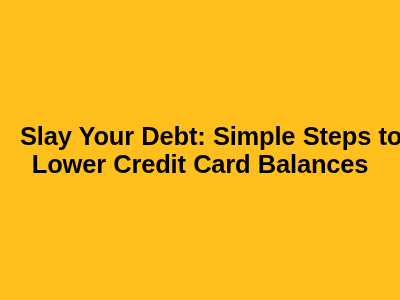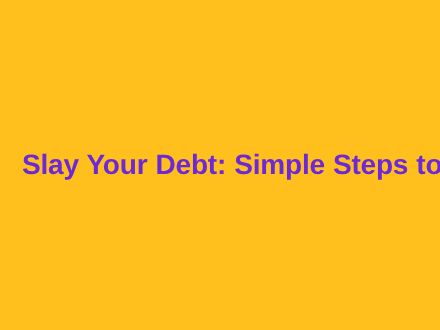--- a/index.html
+++ b/index.html
@@ -26,21 +26,21 @@
     align-items: center;
     justify-content: center;
   }
 
   #headline {
     width: 372px;
     margin: 0;
     padding: 0 6px;
     box-sizing: border-box;
     text-align: center;
-    color: #6d28d9;
+    color: #000000;
     font-family: "Liberation Sans", "DejaVu Sans", sans-serif;
     font-size: 25.5px;
     font-weight: 700;
     line-height: 28px;
     letter-spacing: -0.2px;
     word-spacing: 0.5px;
     -webkit-font-smoothing: antialiased;
   }
 
   #headline .hl-line {
@@ -48,15 +48,16 @@
     white-space: nowrap;
   }
 </style>
 </head>
 <body>
 
 <div id="card">
 
   <h1 id="headline">
     <span class="hl-line">Slay Your Debt: Simple Steps to</span>
+    <span class="hl-line">Lower Credit Card Balances</span>
   </h1>
 
 </div>
 
 </body></html>

